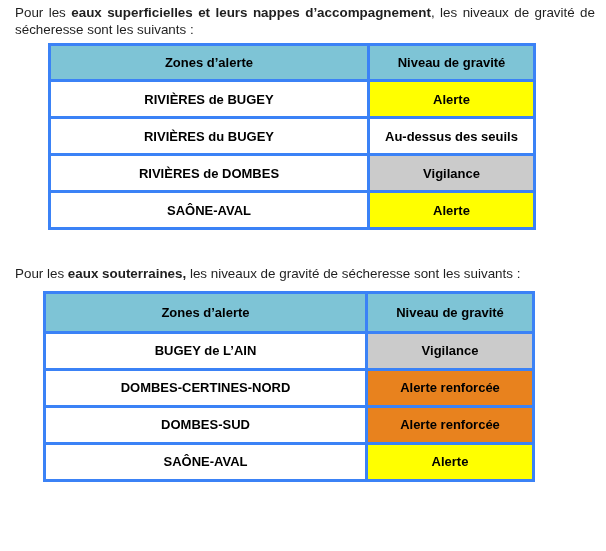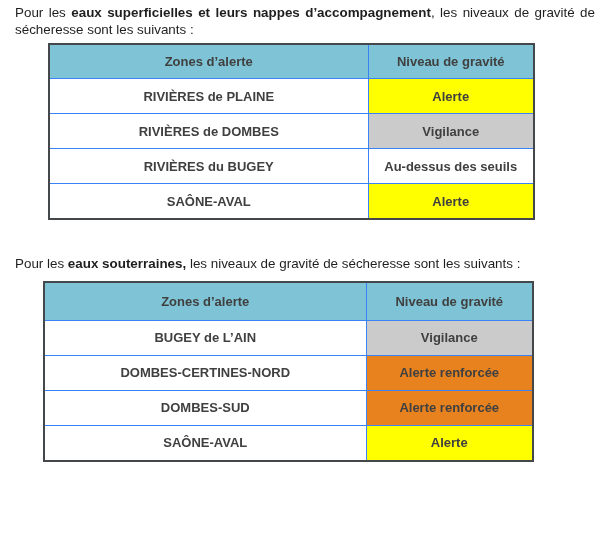--- a/index.html
+++ b/index.html
@@ -36,26 +36,26 @@
     border: 2px solid #44484b;
   }
   table.t-surface { margin: 5px 0 0 48px; width: 485px; }
   table.t-ground  { margin: 8px 0 0 43px; width: 489px; }
   table.t-surface col.c-zone  { width: 319px; }
   table.t-surface col.c-level { width: 166px; }
   table.t-ground  col.c-zone  { width: 322px; }
   table.t-ground  col.c-level { width: 167px; }
   table.alert-table th,
   table.alert-table td {
-    border: 1px solid #3b82f6;
+    border: 3px solid #3b82f6;
     text-align: center;
     vertical-align: middle;
     font-weight: bold;
     font-size: 13px;
-    color: #404040;
+    color: #000000;
     padding: 0 4px;
     overflow: hidden;
     white-space: nowrap;
   }
   table.t-surface th { height: 33px; }
   table.t-ground  th { height: 37px; }
   table.alert-table td { height: 34px; }
   th.header-cell { color: #14141c; }
 </style>
 </head>
@@ -69,30 +69,30 @@
     <colgroup>
         <col class="c-zone">
         <col class="c-level">
       </colgroup>
     <tbody>
         <tr>
       <th class="header-cell" style="background-color: rgb(126, 196, 214);">Zones d’alerte</th>
       <th class="header-cell" style="background-color: rgb(126, 196, 214);">Niveau de gravité</th>
     </tr>
     <tr>
-      <td>RIVIÈRES de PLAINE</td>
+      <td>RIVIÈRES de BUGEY</td>
       <td style="background-color: rgb(255, 255, 0);">Alerte</td>
+    </tr>
+    <tr>
+      <td>RIVIÈRES du BUGEY</td>
+      <td style="background-color: rgb(255, 255, 255);">Au-dessus des seuils</td>
     </tr>
     <tr>
       <td>RIVIÈRES de DOMBES</td>
       <td style="background-color: rgb(203, 203, 203);">Vigilance</td>
-    </tr>
-    <tr>
-      <td>RIVIÈRES du BUGEY</td>
-      <td style="background-color: rgb(255, 255, 255);">Au-dessus des seuils</td>
     </tr>
     <tr>
       <td>SAÔNE-AVAL</td>
       <td style="background-color: rgb(255, 255, 0);">Alerte</td>
     </tr>
   </tbody>
     </table>
 
   <p class="intro intro-2"><span>Pour les </span><strong>eaux souterraines,</strong><span> les niveaux de gravité de sécheresse sont les suivants :</span></p>
 

